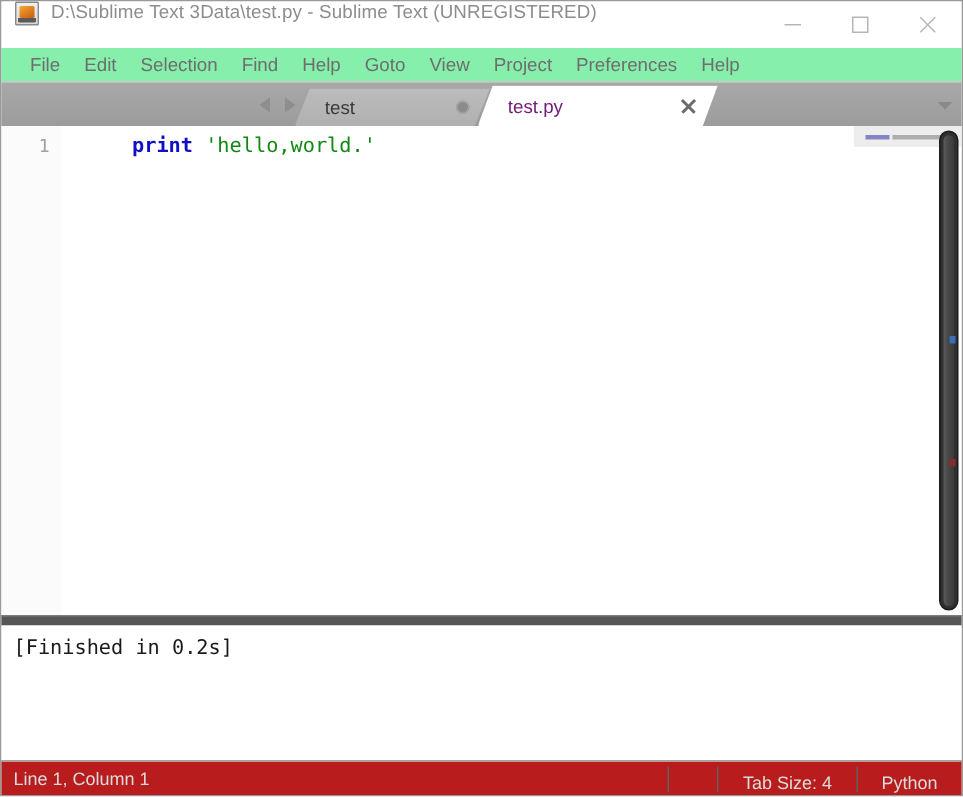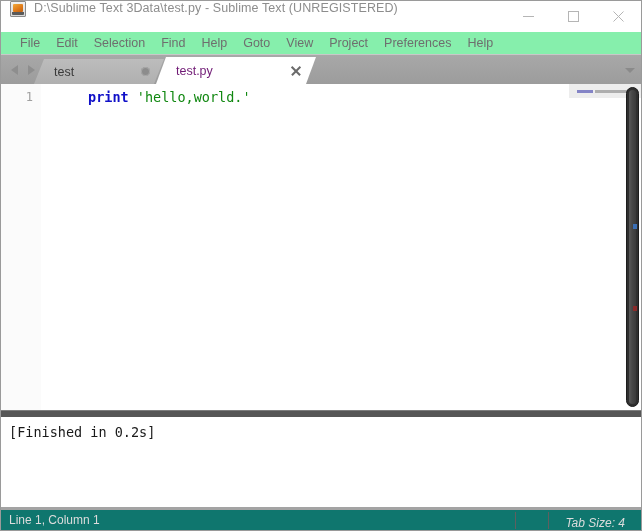--- a/index.html
+++ b/index.html
@@ -113,20 +113,21 @@
 
   
   .tabbar {
     height: 29px;
     min-height: 29px;
     background: linear-gradient(180deg, #a8a8a8 0%, #9c9c9c 100%);
     display: flex;
     align-items: flex-end;
     position: relative;
     overflow: hidden;
+    justify-content: center;
   }
   .tab-navs {
     display: flex;
     align-items: center;
     height: 29px;
     padding-left: 6px;
     gap: 3px;
     flex: 0 0 auto;
   }
   .nav-arrow {
@@ -340,22 +341,22 @@
     font-size: 13.5px;
     line-height: 19px;
     color: #1a1a1a;
     white-space: pre;
   }
 
   
   .statusbar {
     height: 23px;
     min-height: 23px;
-    background: #0f766e;
-    border-top: 3px solid #a3a3a3;
+    background: #b91c1c;
+    border-top: 1px solid #a3a3a3;
     display: flex;
     align-items: center;
     box-sizing: border-box;
     position: relative;
   }
   .status-left {
     font-size: 12px;
     color: #dcdcdc;
     padding-left: 8px;
     white-space: nowrap;
@@ -368,21 +369,20 @@
   }
   .status-cell {
     font-size: 12px;
     color: #dcdcdc;
     height: 17px;
     line-height: 23px;
     padding: 0 16px;
     border-left: 1px solid #5f5f5f;
     white-space: nowrap;
     text-align: center;
-    font-style: italic;
   }
   .status-cell.first { min-width: 32px; padding: 0; }
 </style>
 </head>
 <body>
 
 <div class="window">
 
   <div class="titlebar">
     <div class="app-icon"></div>
@@ -472,16 +472,17 @@
 
   <div class="output-panel">
     <div class="output-line">[Finished in 0.2s]</div>
   </div>
 
   <div class="statusbar">
     <div class="status-left">Line 1, Column 1</div>
     <div class="status-right">
       <div class="status-cell first"></div>
       <div class="status-cell">Tab Size: 4</div>
+      <div class="status-cell">Python</div>
     </div>
   </div>
 
 </div>
 
 </body></html>

